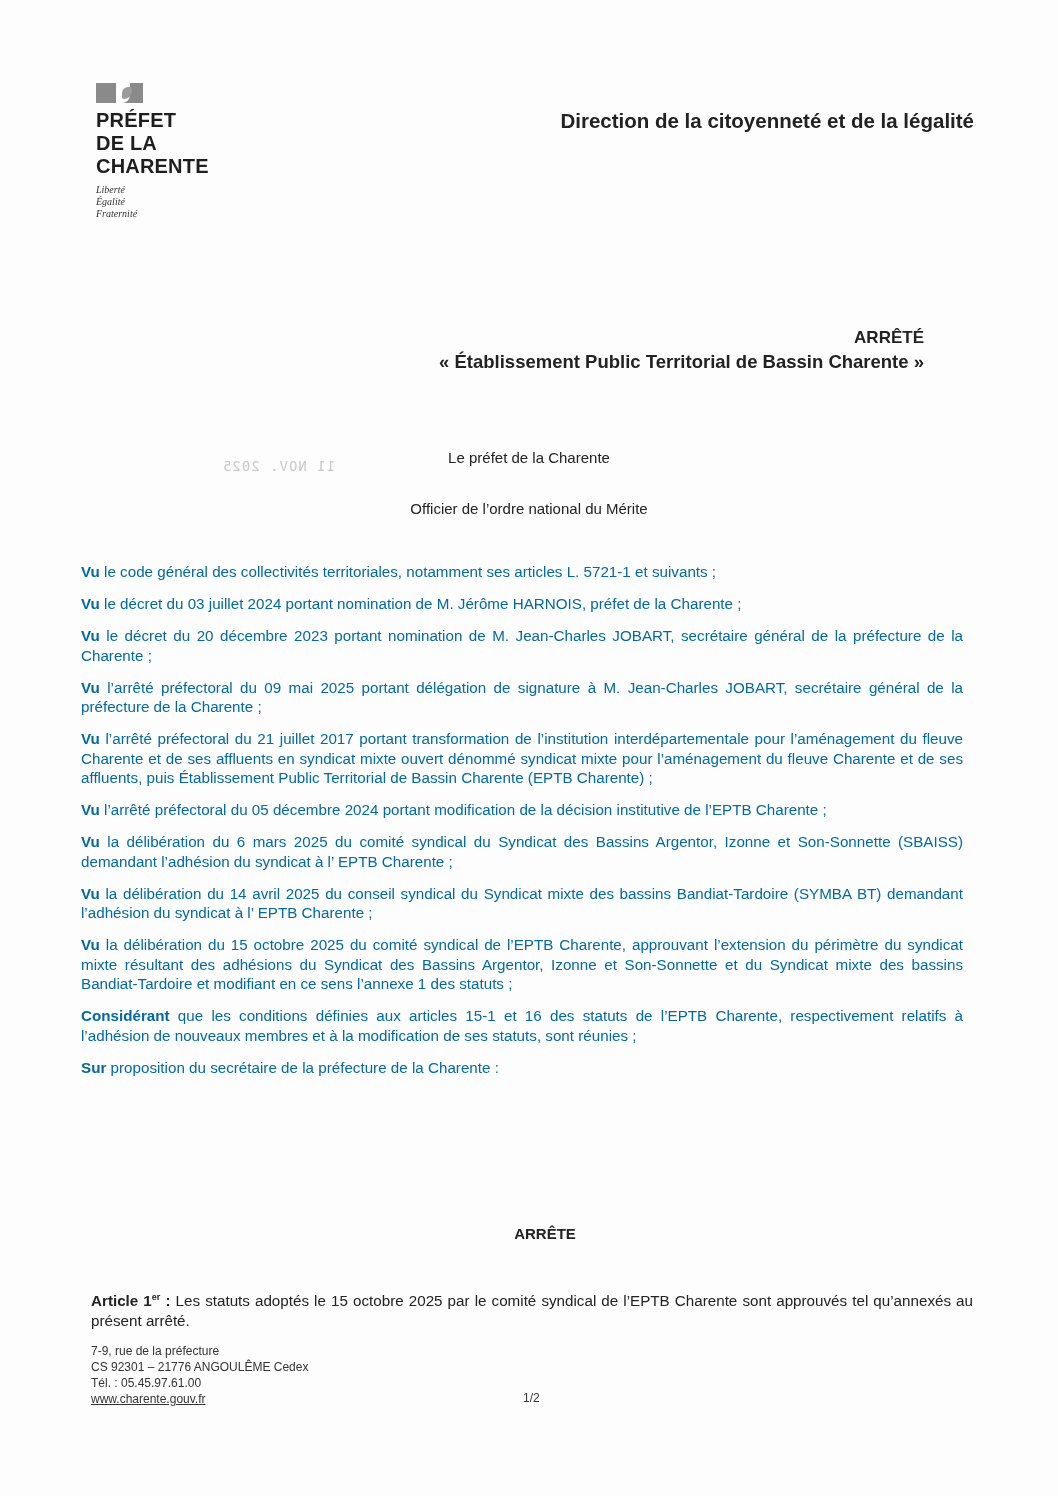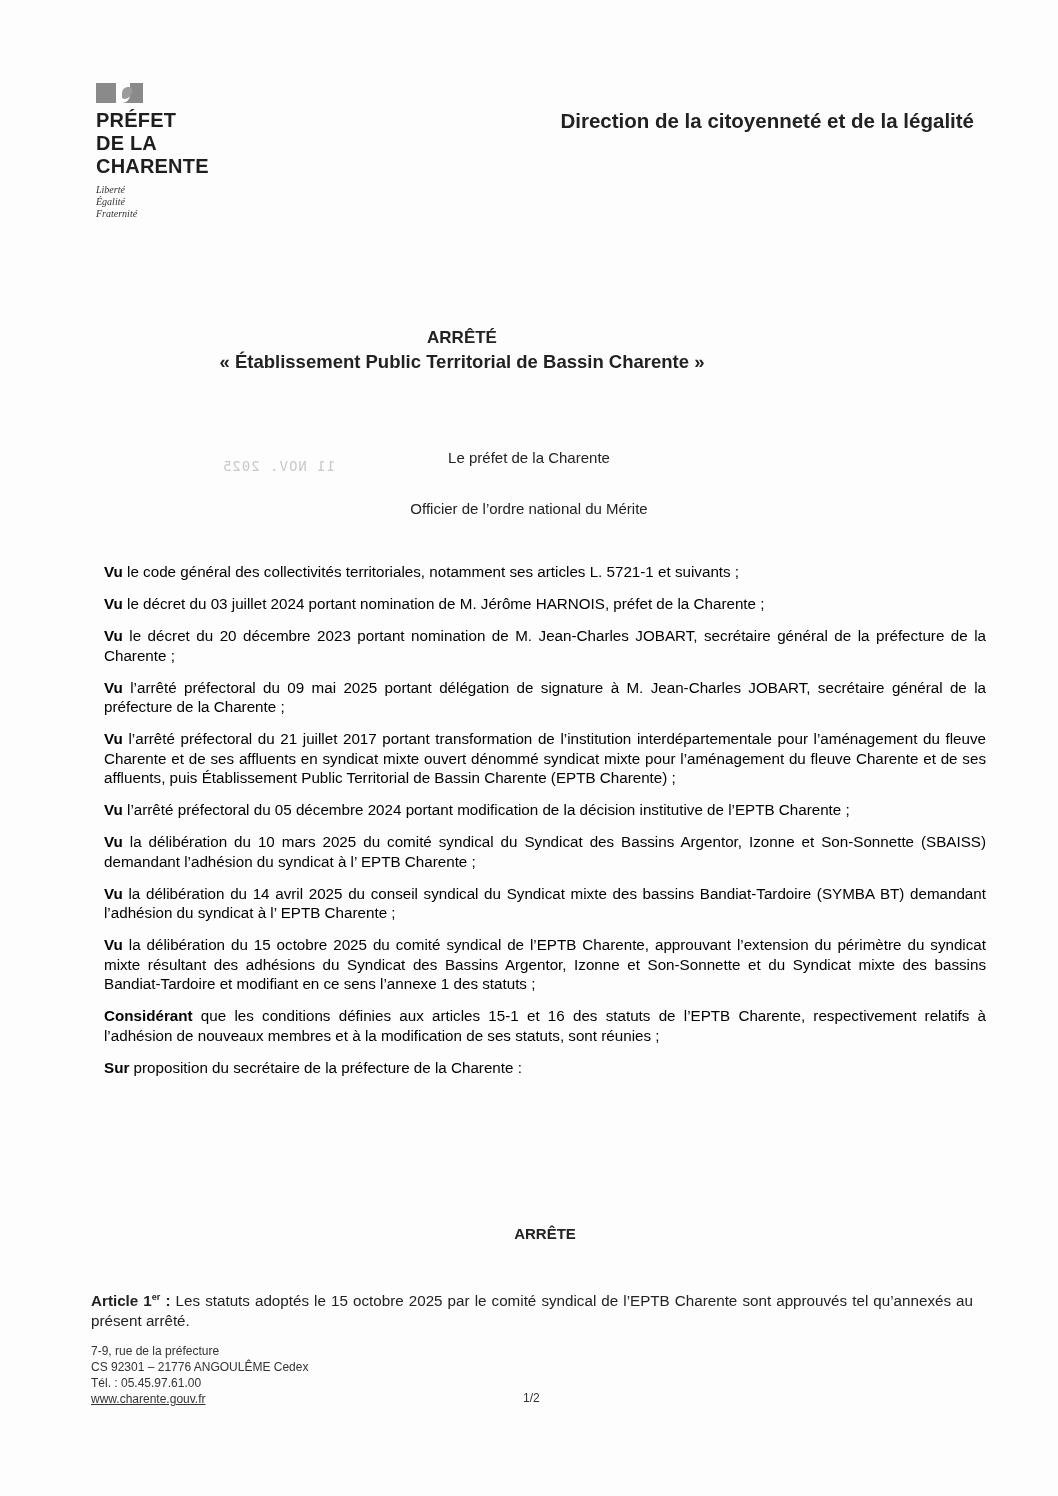--- a/index.html
+++ b/index.html
@@ -11,30 +11,30 @@
     .logo { position: absolute; left: 96px; top: 83px; }
     .marianne { width: 47px; height: 20px; background: #8a8a8a; position: relative; margin-bottom: 6px; }
     .marianne .m-white { position: absolute; left: 20px; top: 0; width: 14px; height: 20px; background: #fdfdfd; border-radius: 0 0 8px 0; }
     .marianne .m-face { position: absolute; left: 26px; top: 4px; width: 10px; height: 12px; background: #9b9b9b; border-radius: 6px 2px 8px 2px; }
     .logo-title { font-family: "Liberation Sans", sans-serif; font-weight: bold; font-size: 20px; line-height: 23px; color: #1e1e1e; letter-spacing: 0.2px; }
     .devise { margin-top: 6px; font-family: "Liberation Serif", serif; font-style: italic; font-size: 10px; line-height: 12px; color: #333; }
 
     .direction { position: absolute; right: 84px; top: 109px; font-family: "Liberation Sans", sans-serif; font-weight: bold; font-size: 20.5px; color: #222; }
 
     
-    .title-block { position: absolute; left: 0; width: 924px; top: 326px; text-align: center; font-family: "Liberation Sans", sans-serif; font-weight: bold; color: #222; }
+    .title-block { position: absolute; left: 0; width: 924px; top: 326px; text-align: right; font-family: "Liberation Sans", sans-serif; font-weight: bold; color: #222; }
     .title-block .t1 { font-size: 17px; line-height: 24px; }
     .title-block .t2 { font-size: 18.5px; line-height: 24px; margin-top: 4px; }
     .title-block .t3 { font-size: 18.5px; line-height: 24px; }
 
     .center-line { position: absolute; left: 0; width: 1058px; text-align: center; font-family: "Liberation Sans", sans-serif; font-size: 15px; color: #222; }
     .stamp { position: absolute; left: 222px; top: 458px; font-family: "DejaVu Sans Mono", monospace; font-size: 14px; color: #c9c9c9; letter-spacing: 1px; transform: scaleX(-1); }
 
     
-    .body { position: absolute; left: 104px; width: 882px; top: 562px; font-family: "Liberation Sans", sans-serif; font-size: 15.2px; line-height: 19.5px; color: #000000; text-align: justify; }
+    .body { position: absolute; left: 81px; width: 882px; top: 562px; font-family: "Liberation Sans", sans-serif; font-size: 15.2px; line-height: 19.5px; color: #0369a1; text-align: justify; }
     .para { margin: 0 0 12.5px 0; }
     .para b { font-weight: bold; }
 
     .arrete-mid { position: absolute; left: 16px; width: 1058px; top: 1225px; text-align: center; font-family: "Liberation Sans", sans-serif; font-weight: bold; font-size: 15px; color: #222; }
 
     .article { position: absolute; left: 91px; width: 882px; top: 1288px; font-family: "Liberation Sans", sans-serif; font-size: 15.2px; line-height: 19.5px; color: #222; text-align: justify; }
     .article sup { font-size: 9px; }
 
     
     .footer { position: absolute; left: 91px; top: 1343px; font-family: "Liberation Sans", sans-serif; font-size: 12px; line-height: 16px; color: #333; }
@@ -75,21 +75,21 @@
   <div class="center-line" style="top:500px;">Officier de l’ordre national du Mérite</div>
   <div class="center-line" style="top:449px;">Le préfet de la Charente</div>
 
   <div class="body">
     <p class="para"><b>Vu</b><span> le code général des collectivités territoriales, notamment ses articles L. 5721-1 et suivants ;</span></p>
     <p class="para"><b>Vu</b><span> le décret du 03 juillet 2024 portant nomination de M. Jérôme HARNOIS, préfet de la Charente ;</span></p>
     <p class="para"><b>Vu</b><span> le décret du 20 décembre 2023 portant nomination de M. Jean-Charles JOBART, secrétaire général de la préfecture de la Charente ;</span></p>
     <p class="para"><b>Vu</b><span> l’arrêté préfectoral du 09 mai 2025 portant délégation de signature à M. Jean-Charles JOBART, secrétaire général de la préfecture de la Charente ;</span></p>
     <p class="para"><b>Vu</b><span> l’arrêté préfectoral du 21 juillet 2017 portant transformation de l’institution interdépartementale pour l’aménagement du fleuve Charente et de ses affluents en syndicat mixte ouvert dénommé syndicat mixte pour l’aménagement du fleuve Charente et de ses affluents, puis Établissement Public Territorial de Bassin Charente (EPTB Charente) ;</span></p>
     <p class="para"><b>Vu</b><span> l’arrêté préfectoral du 05 décembre 2024 portant modification de la décision institutive de l’EPTB Charente ;</span></p>
-    <p class="para"><b>Vu</b><span> la délibération du 10 mars 2025 du comité syndical du Syndicat des Bassins Argentor, Izonne et Son-Sonnette (SBAISS) demandant l’adhésion du syndicat à l’ EPTB Charente ;</span></p>
+    <p class="para"><b>Vu</b><span> la délibération du 6 mars 2025 du comité syndical du Syndicat des Bassins Argentor, Izonne et Son-Sonnette (SBAISS) demandant l’adhésion du syndicat à l’ EPTB Charente ;</span></p>
     <p class="para"><b>Vu</b><span> la délibération du 14 avril 2025 du conseil syndical du Syndicat mixte des bassins Bandiat-Tardoire (SYMBA BT) demandant l’adhésion du syndicat à l’ EPTB Charente ;</span></p>
     <p class="para"><b>Vu</b><span> la délibération du 15 octobre 2025 du comité syndical de l’EPTB Charente, approuvant l’extension du périmètre du syndicat mixte résultant des adhésions du Syndicat des Bassins Argentor, Izonne et Son-Sonnette et du Syndicat mixte des bassins Bandiat-Tardoire et modifiant en ce sens l’annexe 1 des statuts ;</span></p>
     <p class="para"><b>Considérant</b><span> que les conditions définies aux articles 15-1 et 16 des statuts de l’EPTB Charente, respectivement relatifs à l’adhésion de nouveaux membres et à la modification de ses statuts, sont réunies ;</span></p>
     <p class="para"><b>Sur</b><span> proposition du secrétaire de la préfecture de la Charente :</span></p>
   </div>
 
   <div class="arrete-mid">ARRÊTE</div>
 
   <div class="article">
     <b><span>Article 1</span><sup>er</sup><span> :</span></b><span> Les statuts adoptés le 15 octobre 2025 par le comité syndical de l’EPTB Charente sont approuvés tel qu’annexés au présent arrêté.</span>

